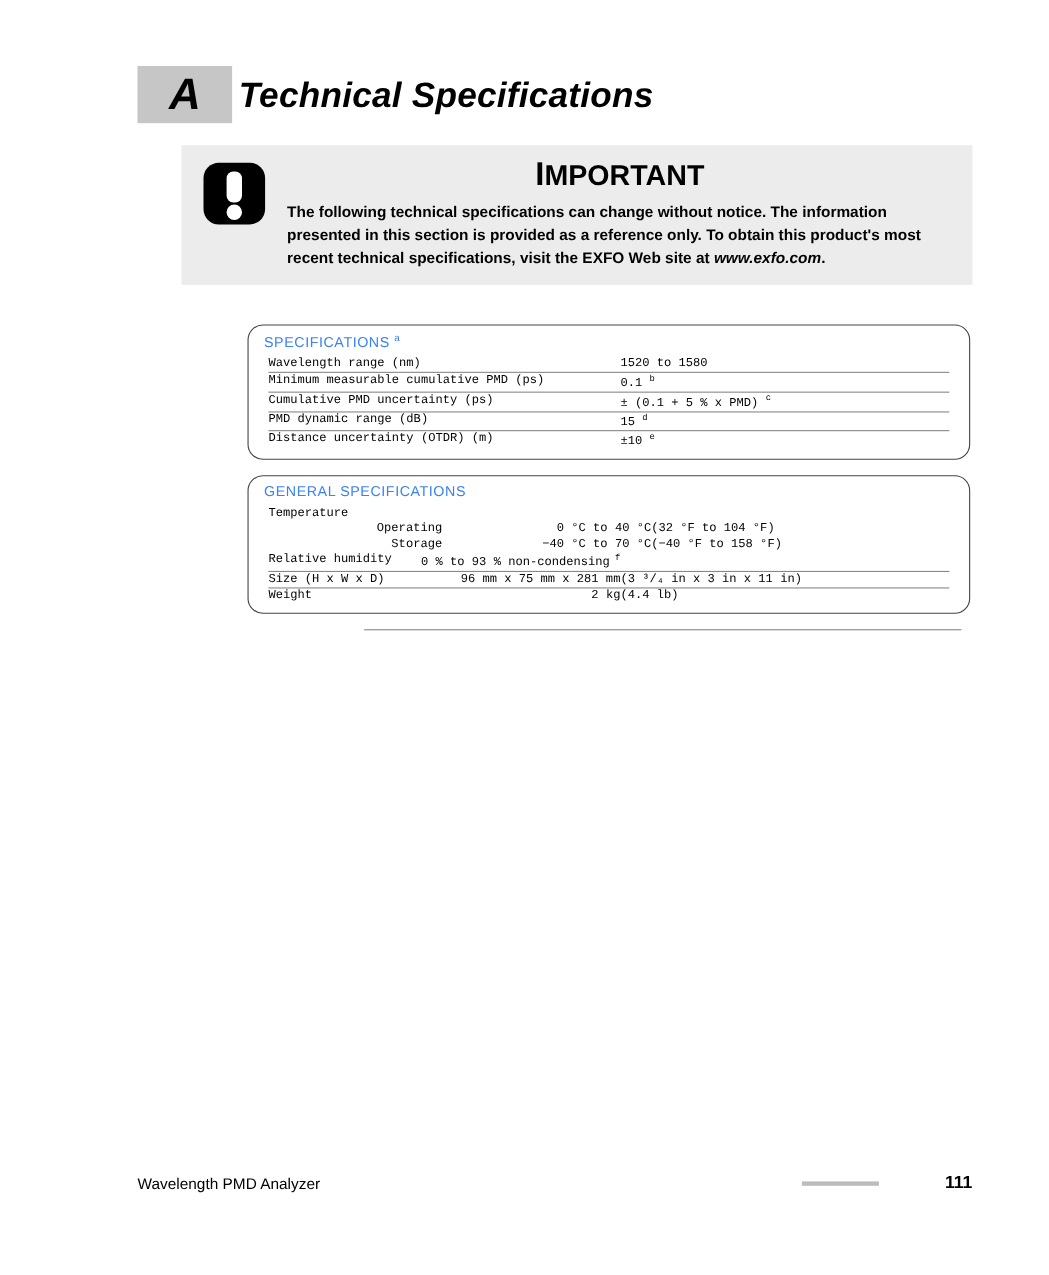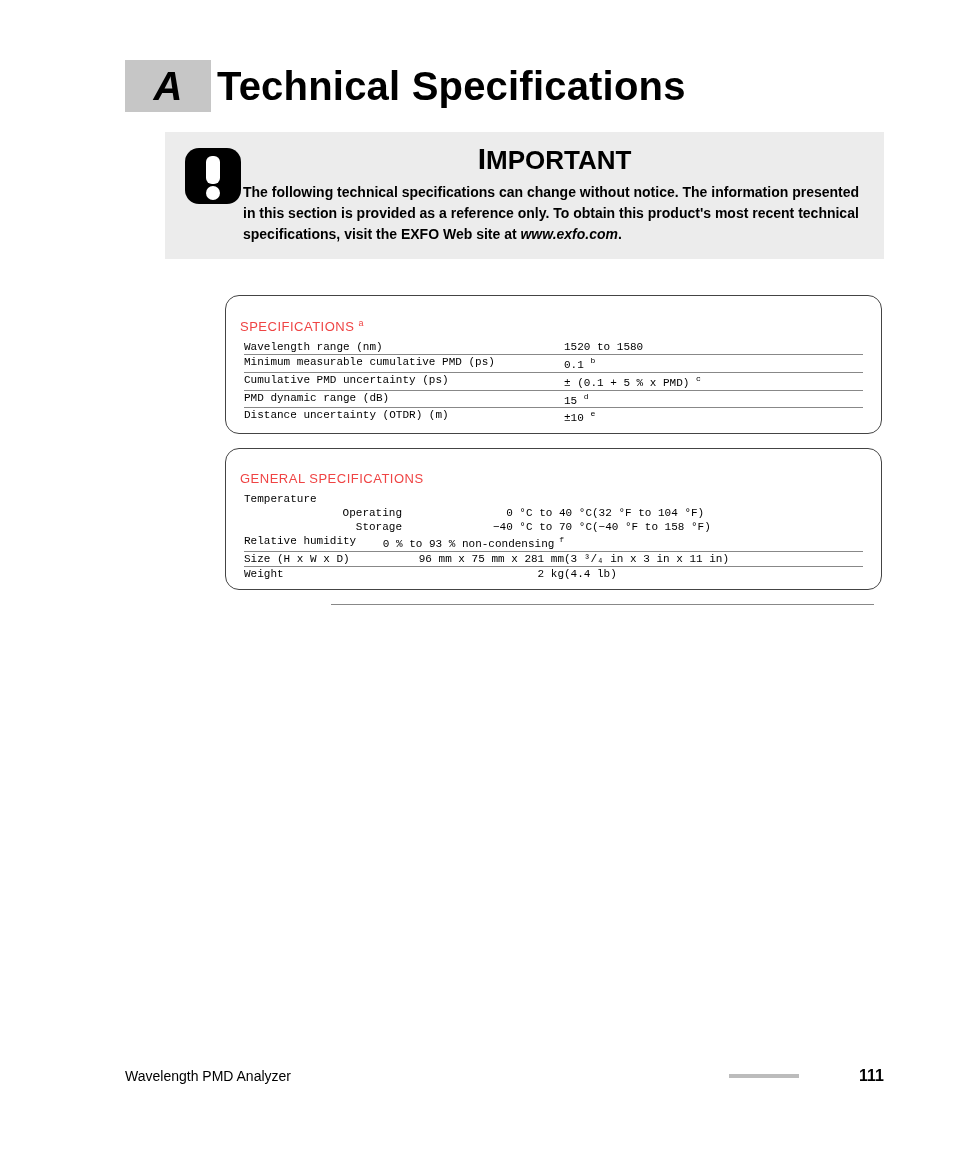--- a/index.html
+++ b/index.html
@@ -30,30 +30,32 @@
     font-family: Arial, Helvetica, sans-serif;
     font-size: 40px;
     width: 86px;
     height: 52px;
     display: flex;
     align-items: center;
     justify-content: center;
     margin-right: 6px;
   }
   .main-title {
-    font-size: 40px;
-    font-weight: 700;
+    font-size: 32px;
+    font-weight: 700;
+    font-style: italic;
     font-family: Arial, Helvetica, sans-serif;
     letter-spacing: 0.2px;
   }
   .important-box {
     background: #ececec;
     margin-left: 40px;
     padding: 10px 18px 14px 18px;
     display: flex;
+    gap: 18px;
   }
   .important-icon {
     flex: 0 0 auto;
     width: 60px;
     padding-top:4px;
   }
   .important-icon svg { display:block; }
   .important-content {
     flex: 1;
   }
@@ -82,24 +84,24 @@
     margin-right: 2px;
   }
   .spec-table {
     border: 1px solid #444;
     border-radius: 14px;
     padding: 6px 12px 8px 12px;
     margin-bottom: 14px;
     font-size: 11px;
   }
   .spec-title {
-    color: #ef4444;
+    color: #3b82f6;
     font-size: 13px;
     letter-spacing: 0.5px;
-    margin: 16px 0 6px 2px;
+    margin: 0 0 6px 2px;
   }
   .spec-title sup {
     font-size: 9px;
     vertical-align: super;
   }
   .spec-row {
     display: flex;
     border-bottom: 0.5px solid #888;
     padding: 1px 0;
     margin: 0 6px;

